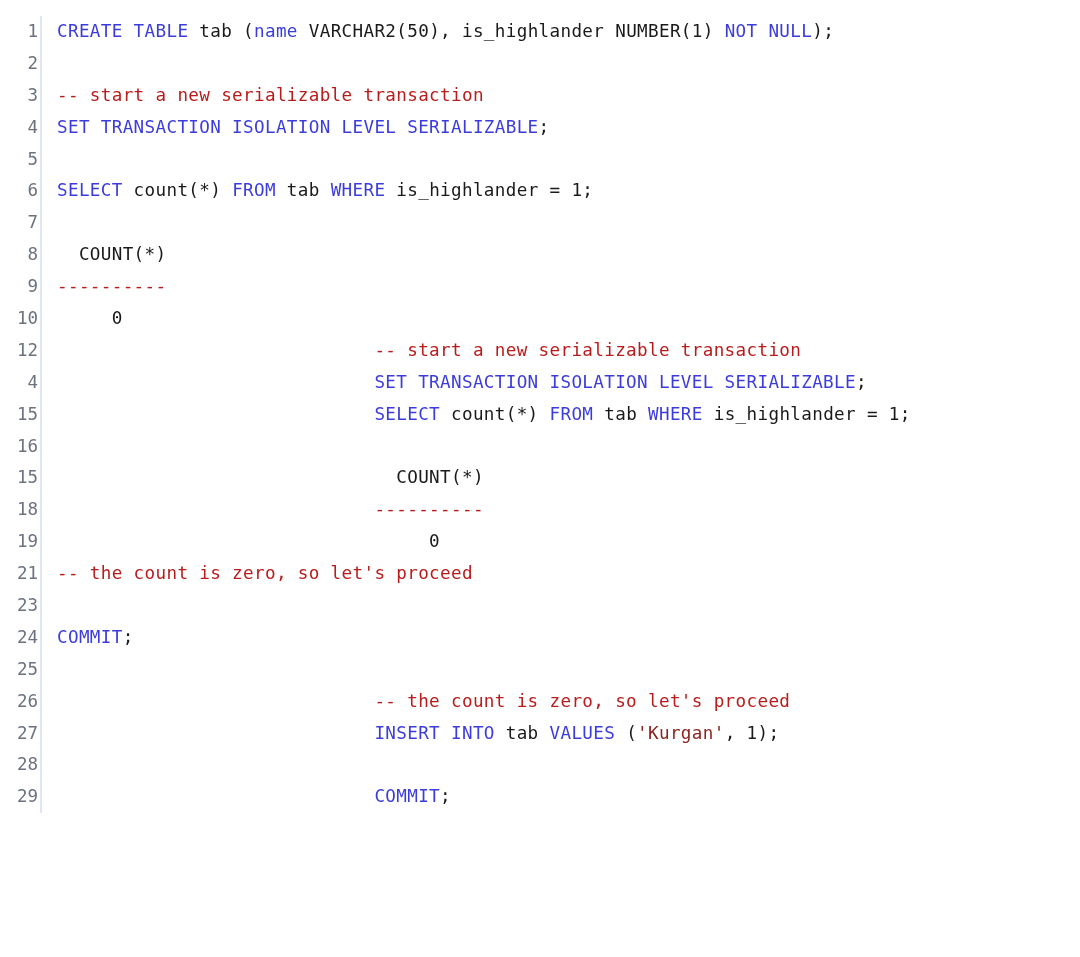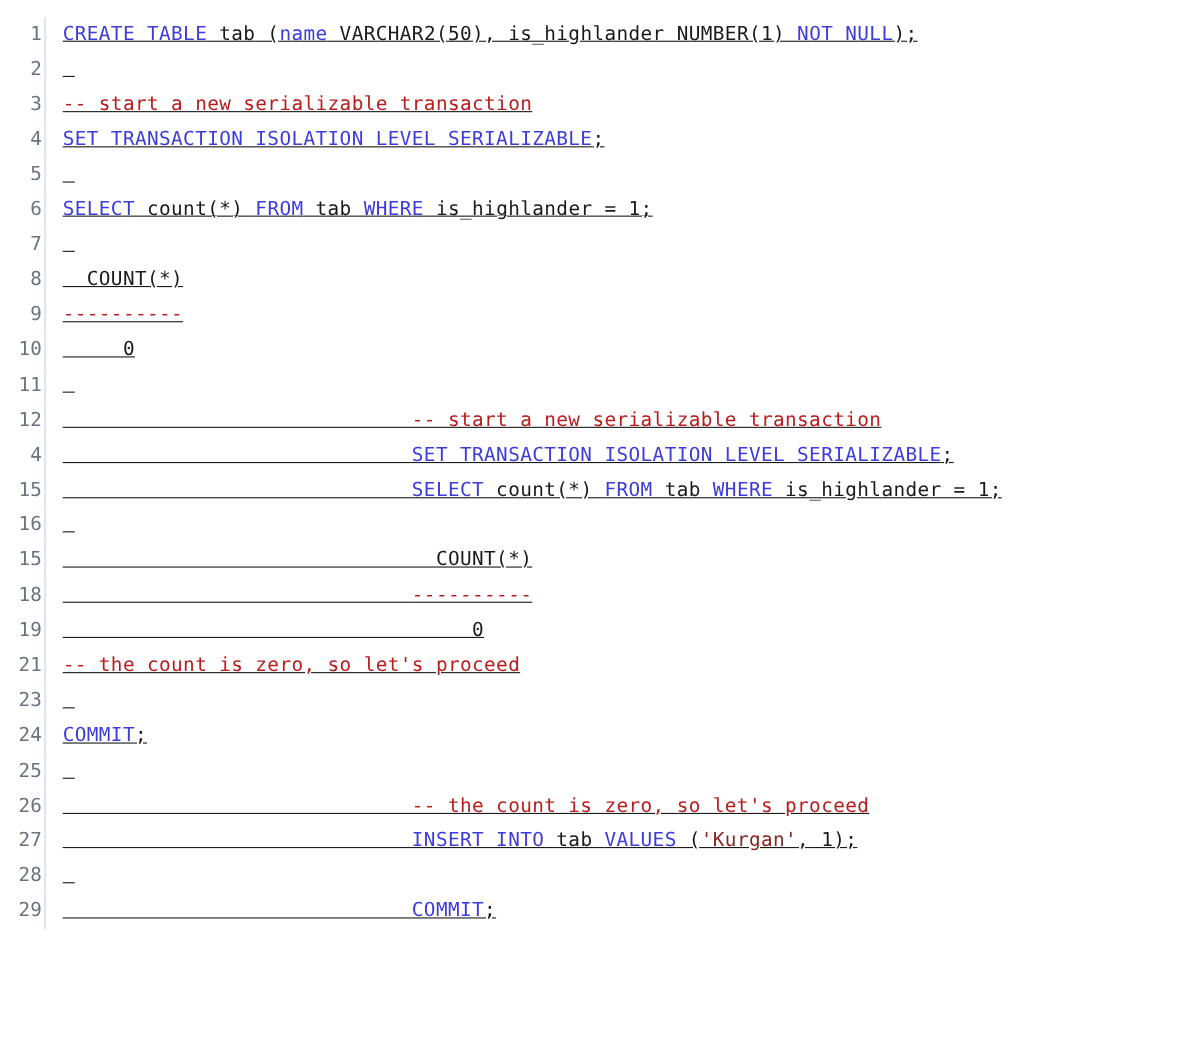--- a/index.html
+++ b/index.html
@@ -57,21 +57,20 @@
   .line-content {
     flex: 1 1 auto;
     padding-left: 13px;
     font-family: "DejaVu Sans Mono", "Liberation Mono", monospace;
     font-size: 17.6px;
     line-height: 31.9px;
     letter-spacing: 0.02em;
     color: #1a1a1a;
     white-space: pre;
     overflow: hidden;
-    text-decoration: underline;
   }
 
   
   .tok-keyword { color: #3c3cdc; }
   .tok-comment { color: #b91c1c; }
   .tok-string  { color: #8b2520; }
   .tok-plain   { color: #1a1a1a; }
 </style>
 </head>
 <body>
@@ -80,21 +79,20 @@
     <div class="code-line"><div class="line-number">1</div><div class="gutter-divider"></div><div class="line-content"><span class="tok-keyword">CREATE TABLE</span><span class="tok-plain"> tab (</span><span class="tok-keyword">name</span><span class="tok-plain"> VARCHAR2(50), is_highlander NUMBER(1) </span><span class="tok-keyword">NOT NULL</span><span class="tok-plain">);</span></div></div>
     <div class="code-line"><div class="line-number">2</div><div class="gutter-divider"></div><div class="line-content">&nbsp;</div></div>
     <div class="code-line"><div class="line-number">3</div><div class="gutter-divider"></div><div class="line-content"><span class="tok-comment">-- start a new serializable transaction</span></div></div>
     <div class="code-line"><div class="line-number">4</div><div class="gutter-divider"></div><div class="line-content"><span class="tok-keyword">SET TRANSACTION ISOLATION LEVEL SERIALIZABLE</span><span class="tok-plain">;</span></div></div>
     <div class="code-line"><div class="line-number">5</div><div class="gutter-divider"></div><div class="line-content">&nbsp;</div></div>
     <div class="code-line"><div class="line-number">6</div><div class="gutter-divider"></div><div class="line-content"><span class="tok-keyword">SELECT</span><span class="tok-plain"> count(*) </span><span class="tok-keyword">FROM</span><span class="tok-plain"> tab </span><span class="tok-keyword">WHERE</span><span class="tok-plain"> is_highlander = 1;</span></div></div>
     <div class="code-line"><div class="line-number">7</div><div class="gutter-divider"></div><div class="line-content">&nbsp;</div></div>
     <div class="code-line"><div class="line-number">8</div><div class="gutter-divider"></div><div class="line-content"><span class="tok-plain">  COUNT(*)</span></div></div>
     <div class="code-line"><div class="line-number">9</div><div class="gutter-divider"></div><div class="line-content"><span class="tok-comment">----------</span></div></div>
     <div class="code-line"><div class="line-number">10</div><div class="gutter-divider"></div><div class="line-content"><span class="tok-plain">     0</span></div></div>
-    <div class="code-line"><div class="line-number">11</div><div class="gutter-divider"></div><div class="line-content">&nbsp;</div></div>
     <div class="code-line"><div class="line-number">12</div><div class="gutter-divider"></div><div class="line-content"><span class="tok-comment">                             -- start a new serializable transaction</span></div></div>
     <div class="code-line"><div class="line-number">4</div><div class="gutter-divider"></div><div class="line-content"><span class="tok-plain">                             </span><span class="tok-keyword">SET TRANSACTION ISOLATION LEVEL SERIALIZABLE</span><span class="tok-plain">;</span></div></div>
     <div class="code-line"><div class="line-number">15</div><div class="gutter-divider"></div><div class="line-content"><span class="tok-plain">                             </span><span class="tok-keyword">SELECT</span><span class="tok-plain"> count(*) </span><span class="tok-keyword">FROM</span><span class="tok-plain"> tab </span><span class="tok-keyword">WHERE</span><span class="tok-plain"> is_highlander = 1;</span></div></div>
     <div class="code-line"><div class="line-number">16</div><div class="gutter-divider"></div><div class="line-content">&nbsp;</div></div>
     <div class="code-line"><div class="line-number">15</div><div class="gutter-divider"></div><div class="line-content"><span class="tok-plain">                               COUNT(*)</span></div></div>
     <div class="code-line"><div class="line-number">18</div><div class="gutter-divider"></div><div class="line-content"><span class="tok-plain">                             </span><span class="tok-comment">----------</span></div></div>
     <div class="code-line"><div class="line-number">19</div><div class="gutter-divider"></div><div class="line-content"><span class="tok-plain">                                  0</span></div></div>
     <div class="code-line"><div class="line-number">21</div><div class="gutter-divider"></div><div class="line-content"><span class="tok-comment">-- the count is zero, so let's proceed</span></div></div>
     <div class="code-line"><div class="line-number">23</div><div class="gutter-divider"></div><div class="line-content">&nbsp;</div></div>
     <div class="code-line"><div class="line-number">24</div><div class="gutter-divider"></div><div class="line-content"><span class="tok-keyword">COMMIT</span><span class="tok-plain">;</span></div></div>

